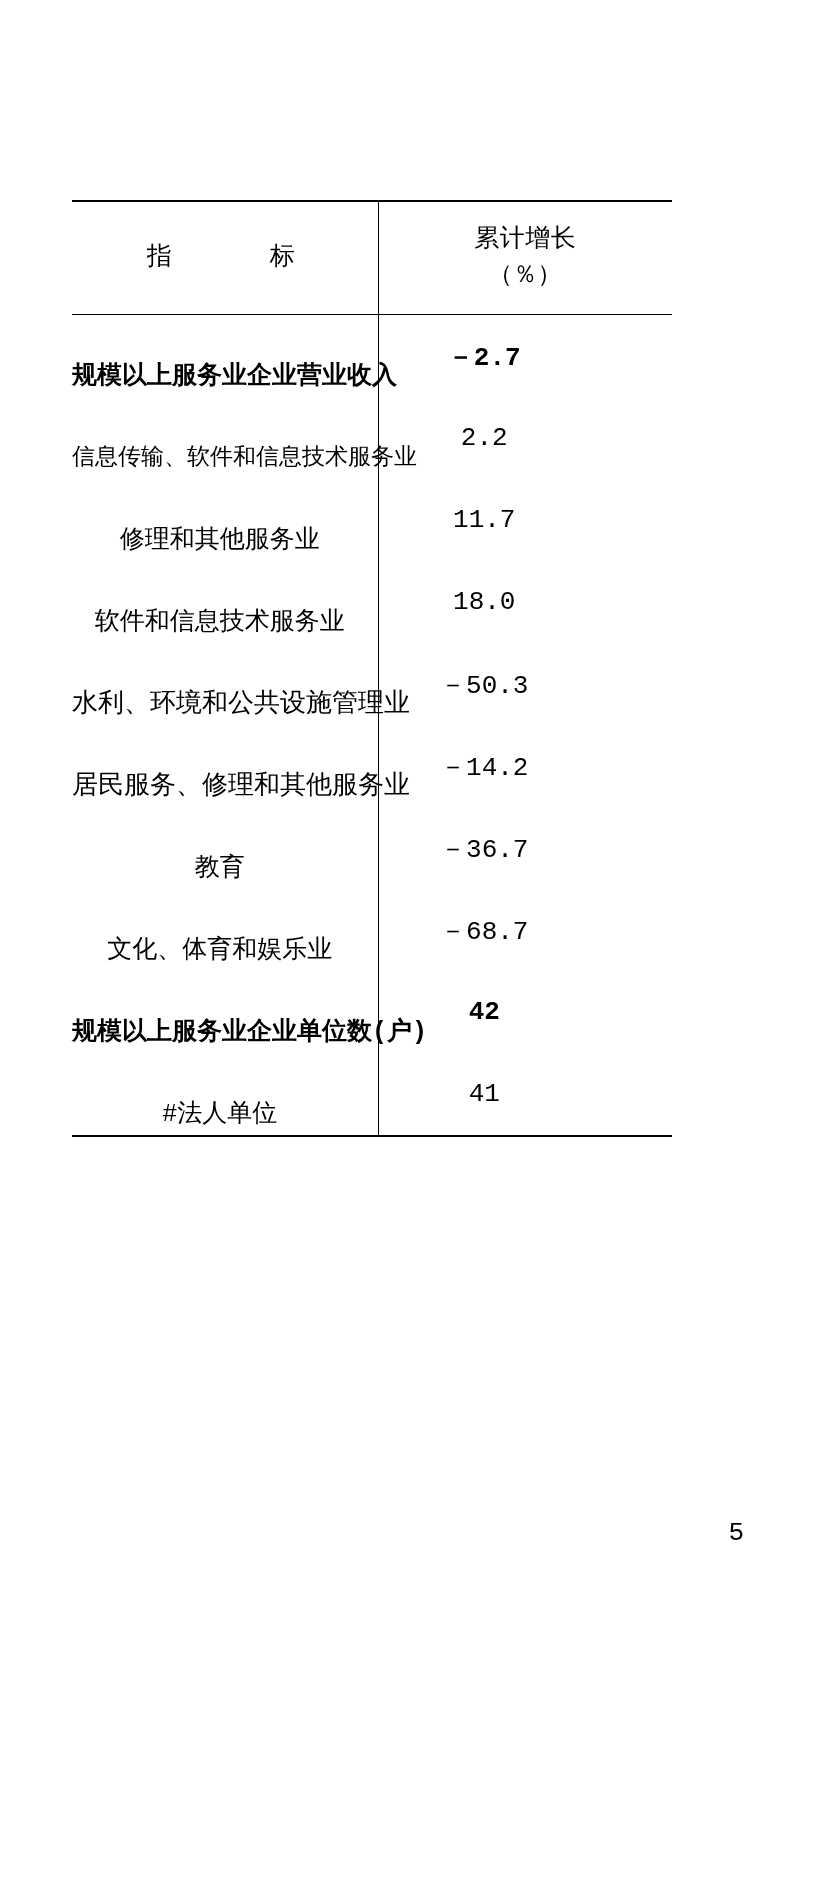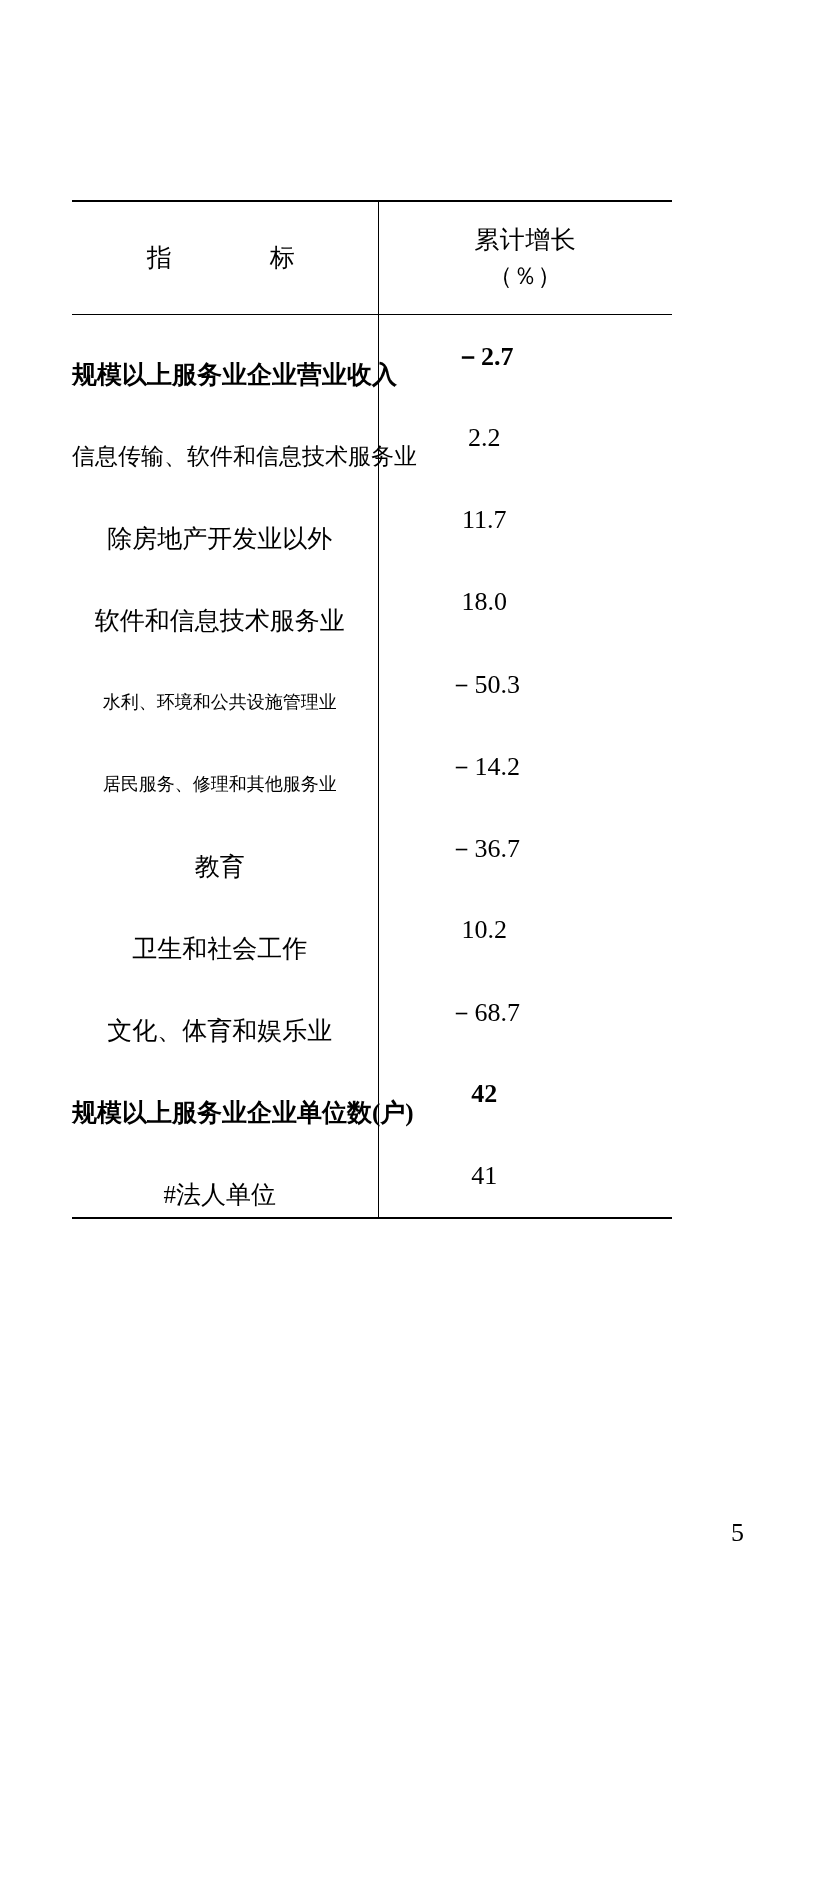--- a/index.html
+++ b/index.html
@@ -14,20 +14,21 @@
     color: #000000;
     position: relative;
   }
   .page {
     position: absolute;
     left: 0;
     top: 0;
     width: 819px;
     height: 1856px;
     box-sizing: border-box;
+    font-family: Liberation Mono, monospace;
   }
   .table-wrap {
     position: absolute;
     left: 72px;
     top: 200px;
     width: 600px;
   }
   table.stat {
     border-collapse: collapse;
     width: 600px;
@@ -81,21 +82,22 @@
     margin-top: 36px;
   }
   .lbl.bold {
     font-weight: bold;
     font-size: 25px;
   }
   .lbl.small {
     font-size: 23px;
   }
   .lbl.xsmall {
-    font-size: 18px;
+    font-size: 26px;
+    text-align: right;
   }
   .val {
     display: block;
     text-align: center;
     font-size: 26px;
     padding-right: 82px;
     white-space: nowrap;
   }
   .val.bold {
     font-weight: bold;
@@ -146,21 +148,21 @@
             <span class="lbl small">信息传输、软件和信息技术服务业</span>
           </td>
           <td class="value">
             <span class="val">2.2</span>
           </td>
         </tr>
 
 
         <tr class="datarow">
           <td class="label">
-            <span class="lbl">除房地产开发业以外</span>
+            <span class="lbl">修理和其他服务业</span>
           </td>
           <td class="value">
             <span class="val">11.7</span>
           </td>
         </tr>
 
         <tr class="datarow">
           <td class="label">
             <span class="lbl">软件和信息技术服务业</span>
           </td>
@@ -189,28 +191,20 @@
 
         <tr class="datarow">
           <td class="label">
             <span class="lbl">教育</span>
           </td>
           <td class="value">
             <span class="val">－36.7</span>
           </td>
         </tr>
 
-        <tr class="datarow">
-          <td class="label">
-            <span class="lbl">卫生和社会工作</span>
-          </td>
-          <td class="value">
-            <span class="val">10.2</span>
-          </td>
-        </tr>
 
         <tr class="datarow">
           <td class="label">
             <span class="lbl">文化、体育和娱乐业</span>
           </td>
           <td class="value">
             <span class="val">－68.7</span>
           </td>
         </tr>
 

